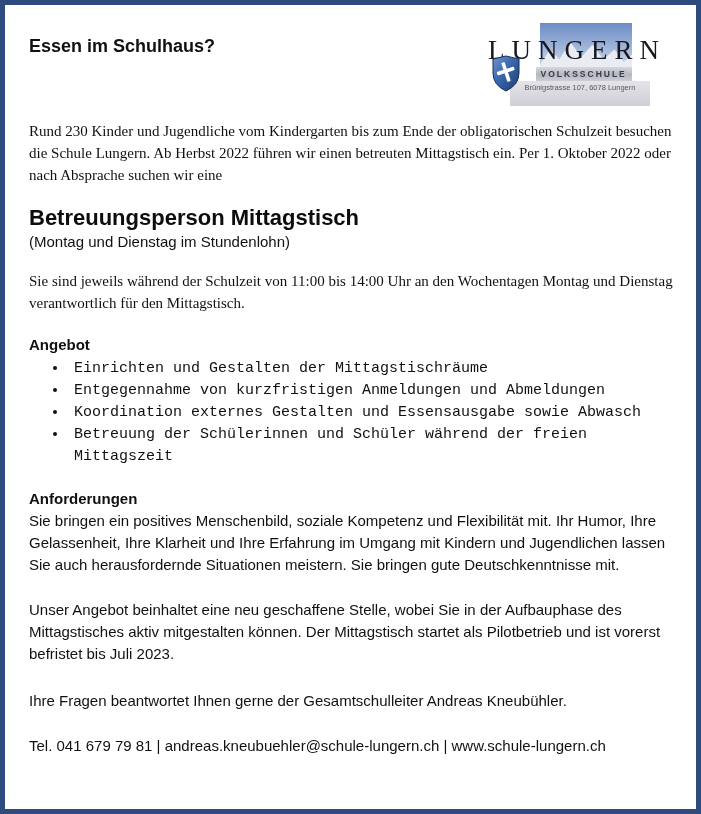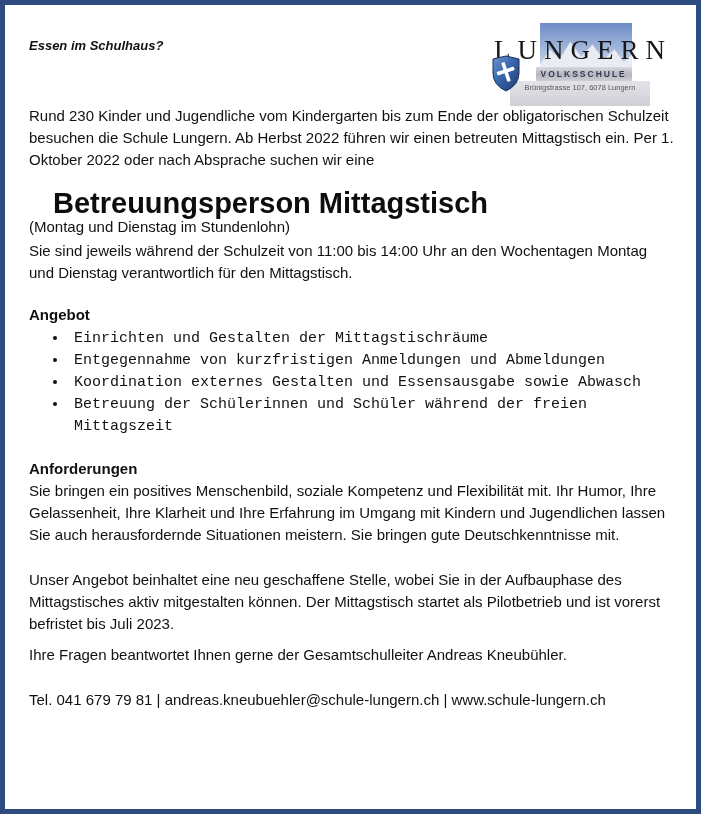--- a/index.html
+++ b/index.html
@@ -24,23 +24,22 @@
   }
   
   .header-row {
     display: flex;
     justify-content: space-between;
     align-items: flex-start;
     min-height: 76px;
   }
   .lead-question {
     font-weight: bold;
-    font-size: 13px;
+    font-size: 18px;
     padding-top: 8px;
-    font-style: italic;
   }
   
   .logo {
     position: relative;
     width: 184px;
     height: 76px;
     margin-top: -6px;
     margin-right: 2px;
     flex: 0 0 auto;
   }
@@ -49,21 +48,21 @@
     left: 28%;
     top: 2px;
     width: 50%;
     height: 58px;
   }
   .logo-sky svg { width: 100%; height: 100%; display: block; }
   .logo-word {
     position: absolute;
     left: 0; right: 0;
     top: 18px;
-    text-align: right;
+    text-align: left;
     font-family: "Liberation Serif", "DejaVu Serif", serif;
     font-size: 27px;
     font-weight: 500;
     letter-spacing: 7px;
     color: #17171c;
     white-space: nowrap;
   }
   .logo-band {
     position: absolute;
     left: 26%;
@@ -93,42 +92,41 @@
     white-space: nowrap;
   }
   .logo-shield {
     position: absolute;
     left: 4px;
     top: 34px;
     width: 28px;
     height: 37px;
   }
   
-  .para { margin-top: 2px; }
+  .para { margin-top: 17px; font-family: Liberation Serif, serif; }
   .job-head { margin-top: 19px; }
   .job-title {
-    font-size: 29px;
+    font-size: 22px;
     line-height: 26px;
     font-weight: bold;
     color: #0d0d0d;
-    margin-left: 24px;
   }
   .job-subtitle { font-size: 15px; line-height: 22px; }
   .section { margin-top: 20px; }
   .section-heading { font-weight: bold; }
   ul.task-list {
     list-style: disc;
     margin: 2px;
     padding-left: 37px;
     font-family: Liberation Mono, monospace;
   }
   ul.task-list li { padding-left: 6px; }
   .offer-para { margin-top: 23px; }
   .application-para { margin-top: 23px; }
-  .questions-para { margin-top: 9px; }
+  .questions-para { margin-top: 25px; }
   .footer-line { margin-top: 23px; white-space: nowrap; }
   .footer-line span { white-space: nowrap; }
 </style>
 </head>
 <body>
 
 <div class="page">
   <div class="content">
 
     <div class="header-row">

